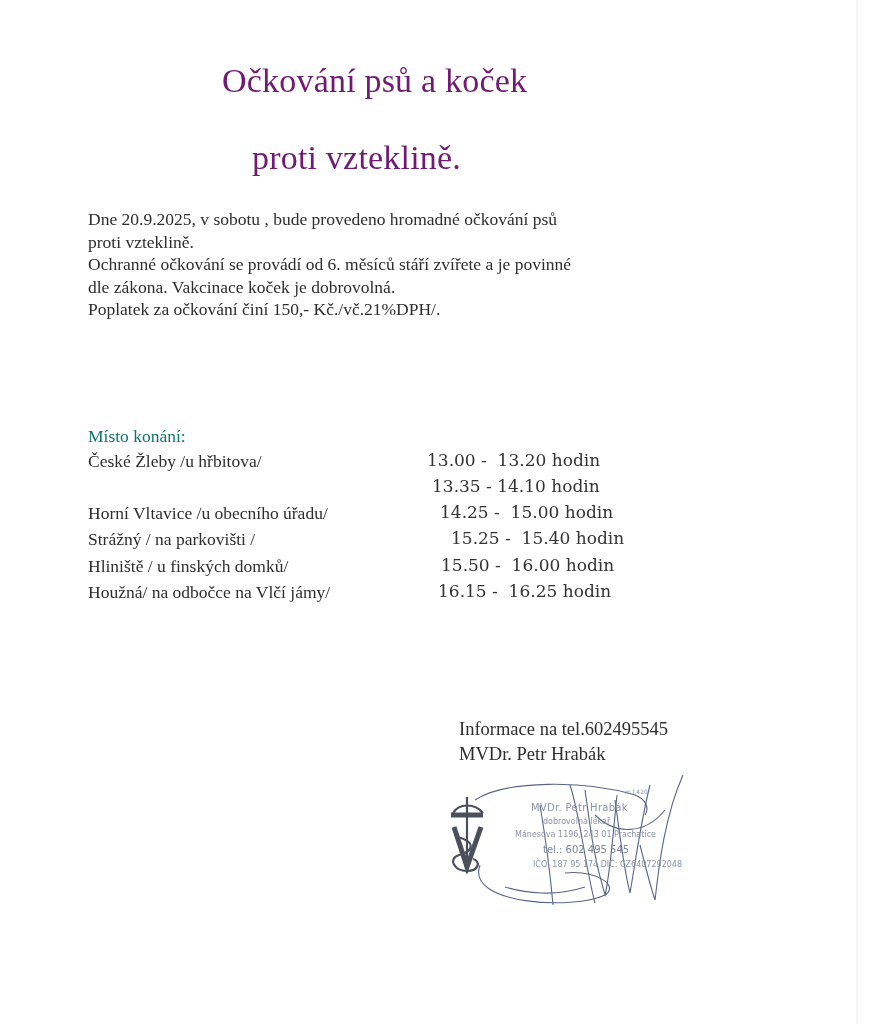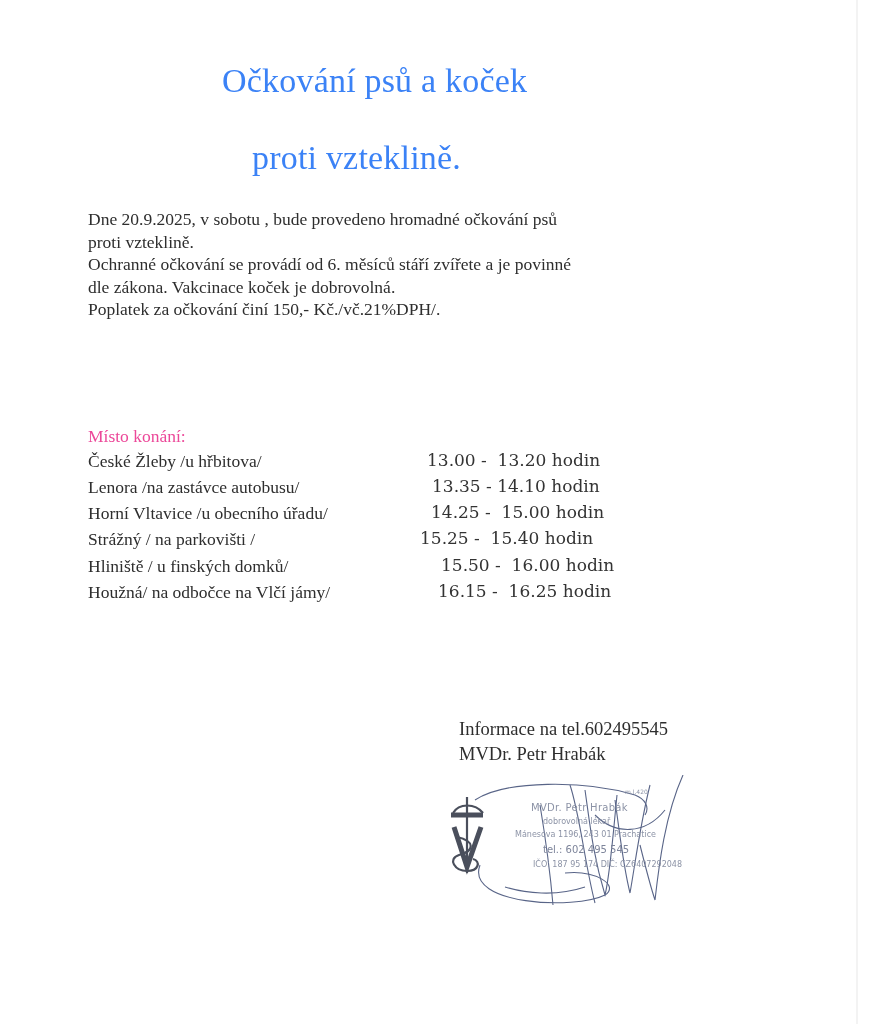--- a/index.html
+++ b/index.html
@@ -7,34 +7,34 @@
     width: 873px; height: 1024px; background: #ffffff;
     position: relative; overflow: hidden;
     color: #2b2b2b;
   }
   .edge-line {
     position: absolute; left: 856px; top: 0; width: 2px; height: 1024px;
     background: #f3f3f3;
   }
   .title {
     position: absolute; font-family: "Liberation Serif", "DejaVu Serif", serif;
-    font-size: 34px; color: #3b82f6; white-space: nowrap; letter-spacing: 0.2px;
+    font-size: 34px; color: #701a75; white-space: nowrap; letter-spacing: 0.2px;
   }
   .t1 { left: 222px; top: 62px; }
   .t2 { left: 252px; top: 139px; }
   .body-text {
     position: absolute; left: 88px; top: 208px; width: 700px;
     font-family: "Liberation Serif", "DejaVu Serif", serif;
     font-size: 17.5px; line-height: 22.6px; color: #2e2e2e;
   }
   .body-text div { white-space: nowrap; }
   .venue-label {
     position: absolute; left: 88px; top: 426px;
     font-family: "Liberation Serif", "DejaVu Serif", serif;
-    font-size: 17.5px; color: #ec4899; white-space: nowrap;
+    font-size: 17.5px; color: #0f766e; white-space: nowrap;
   }
   .sched-row { position: absolute; left: 0; width: 727px; height: 26px; }
   .sched-place {
     position: absolute; left: 88px; top: 0;
     font-family: "Liberation Serif", "DejaVu Serif", serif;
     font-size: 17.5px; color: #2e2e2e; white-space: nowrap;
   }
   .sched-time {
     position: absolute; top: -1px;
     font-family: "DejaVu Serif", "Liberation Serif", serif;
@@ -74,30 +74,29 @@
   <div>Poplatek za očkování činí 150,- Kč./vč.21%DPH/.</div>
 </div>
 
 <div class="venue-label">Místo konání:</div>
 
 <div class="sched-row" style="top:451px">
   <span class="sched-place">České Žleby /u hřbitova/</span>
   <span class="sched-time" style="left:427px">13.00 -  13.20 hodin</span>
 </div>
 <div class="sched-row" style="top:477px">
-  <span class="sched-place">Lenora /na zastávce autobusu/</span>
   <span class="sched-time" style="left:432px">13.35 - 14.10 hodin</span>
 </div>
 <div class="sched-row" style="top:503px">
   <span class="sched-place">Horní Vltavice /u obecního úřadu/</span>
-  <span class="sched-time" style="left:431px">14.25 -  15.00 hodin</span>
+  <span class="sched-time" style="left:440px">14.25 -  15.00 hodin</span>
 </div>
 <div class="sched-row" style="top:529px">
   <span class="sched-place">Strážný / na parkovišti /</span>
-  <span class="sched-time" style="left:420px">15.25 -  15.40 hodin</span>
+  <span class="sched-time" style="left:451px">15.25 -  15.40 hodin</span>
 </div>
 <div class="sched-row" style="top:556px">
   <span class="sched-place">Hliniště / u finských domků/</span>
   <span class="sched-time" style="left:441px">15.50 -  16.00 hodin</span>
 </div>
 <div class="sched-row" style="top:582px">
   <span class="sched-place">Houžná/ na odbočce na Vlčí jámy/</span>
   <span class="sched-time" style="left:438px">16.15 -  16.25 hodin</span>
 </div>
 

